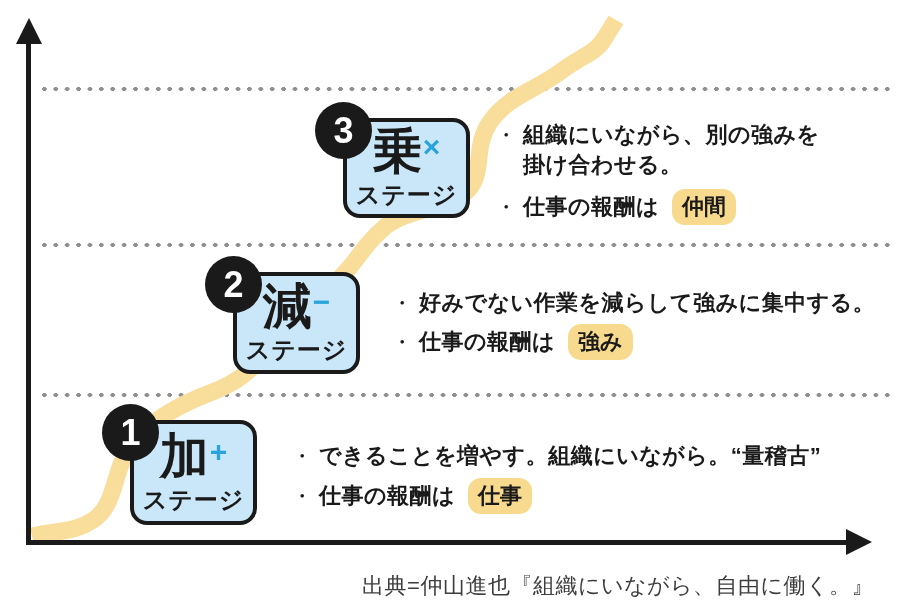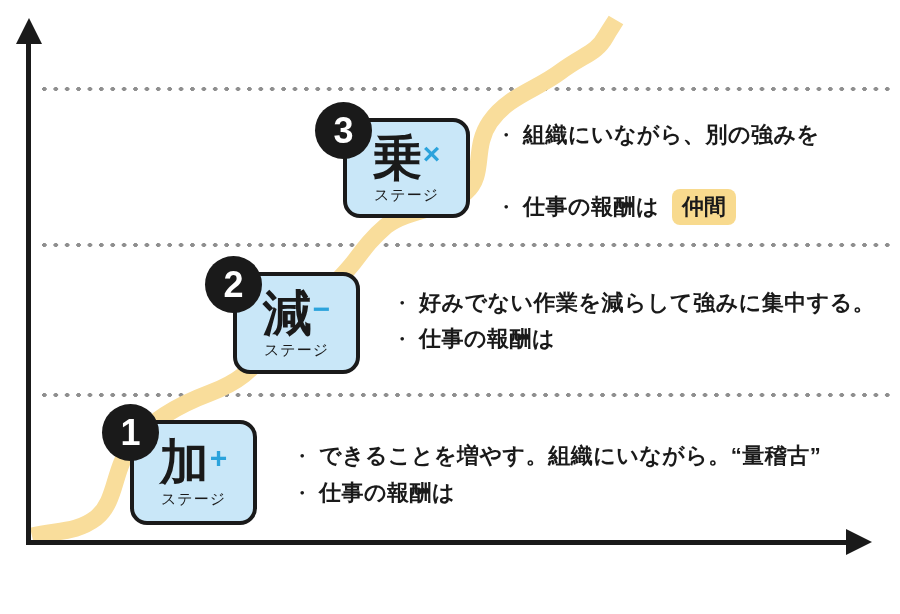--- a/index.html
+++ b/index.html
@@ -48,26 +48,26 @@
   .card2{left:233px;top:272px;}
   .card3{left:343px;top:118px;height:100px;}
   .badge{
     position:absolute;left:-32px;top:-20px;width:57px;height:57px;border-radius:50%;
     background:var(--ink);color:#fff;display:flex;align-items:center;justify-content:center;
     font-size:36px;font-weight:800;
   }
   .kanji-row{display:flex;align-items:flex-start;line-height:1;margin-top:2px;}
   .kanji{font-size:49px;font-weight:900;letter-spacing:-1px;}
   .symbol{font-size:30px;font-weight:900;color:var(--blue);margin-top:5px;margin-left:2px;line-height:1;}
-  .stage-label{font-size:15px;font-weight:400;letter-spacing:1px;margin-top:3px;}
+  .stage-label{font-size:24px;font-weight:700;letter-spacing:1px;margin-top:3px;}
   
   .tline{position:absolute;display:flex;align-items:center;font-size:22px;font-weight:600;line-height:30px;white-space:nowrap;}
   .bullet{width:26px;flex-shrink:0;font-size:18px;}
   .ttext{letter-spacing:0.5px;}
-  .hl{background:var(--hl);padding:3px 10px;margin-left:13px;font-weight:800;border-radius:8px;}
+  .hl{background:var(--hl);padding:3px 10px;margin-left:13px;font-weight:800;border-radius:13px;}
   
   .citation{
     position:absolute;right:26px;top:571px;font-size:22px;font-weight:400;
     color:var(--cite);letter-spacing:0.5px;white-space:nowrap;
   }
 </style>
 </head>
 <body>
 
 <div class="canvas">
@@ -127,38 +127,45 @@
       <span class="kanji">乗</span>
       <span class="symbol">×</span>
     </div>
     <div class="stage-label">ステージ</div>
   </div>
 
   <div class="tline" style="left:497px;top:120px">
     <span class="bullet">・</span>
     <span class="ttext">組織にいながら、別の強みを</span>
   </div>
+  <div class="tline" style="left:497px;top:150px">
+    <span class="bullet"></span>
+    <span class="ttext">掛け合わせる。</span>
+  </div>
   <div class="tline" style="left:497px;top:189px">
     <span class="bullet">・</span>
     <span class="ttext">仕事の報酬は</span>
     <span class="hl">仲間</span>
   </div>
 
   <div class="tline" style="left:393px;top:288px">
     <span class="bullet">・</span>
     <span class="ttext">好みでない作業を減らして強みに集中する。</span>
   </div>
   <div class="tline" style="left:393px;top:324px">
     <span class="bullet">・</span>
     <span class="ttext">仕事の報酬は</span>
+    <span class="hl">強み</span>
   </div>
 
   <div class="tline" style="left:293px;top:441px">
     <span class="bullet">・</span>
     <span class="ttext">できることを増やす。組織にいながら。“量稽古”</span>
   </div>
   <div class="tline" style="left:293px;top:478px">
     <span class="bullet">・</span>
     <span class="ttext">仕事の報酬は</span>
+    <span class="hl">仕事</span>
   </div>
 
+  <div class="citation">出典=仲山進也『組織にいながら、自由に働く。』</div>
 
 </div>
 
 </body></html>

